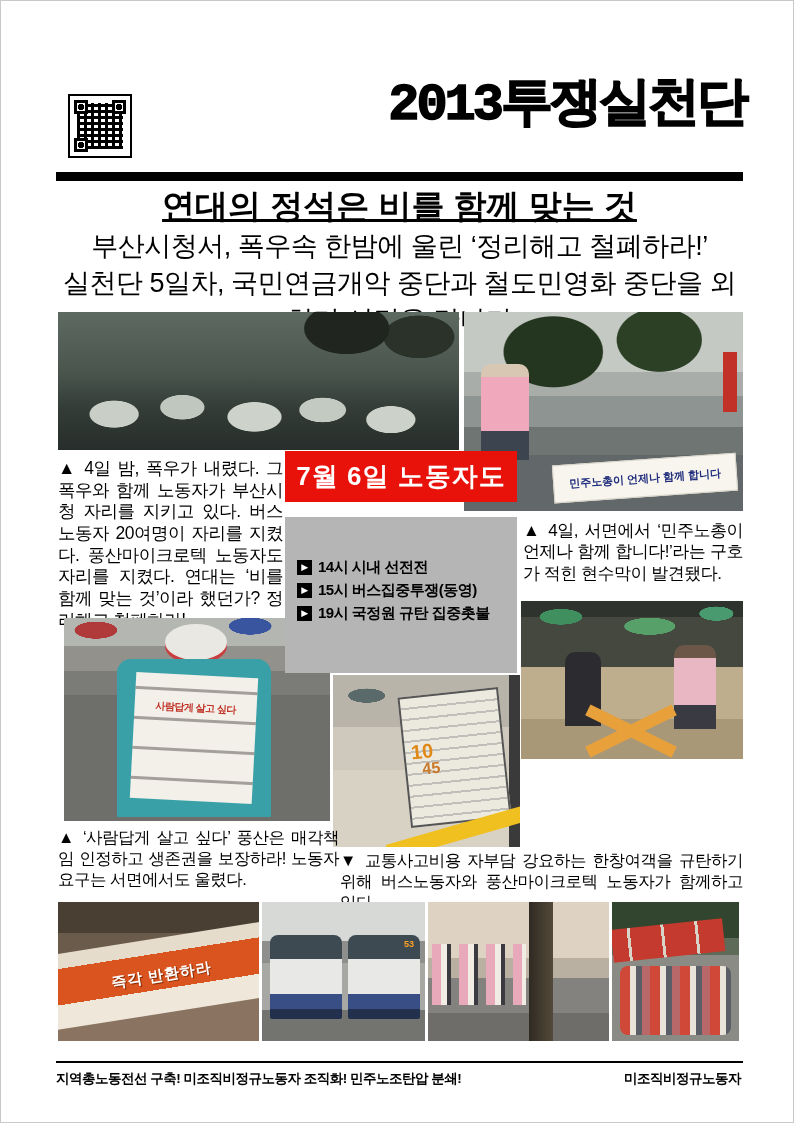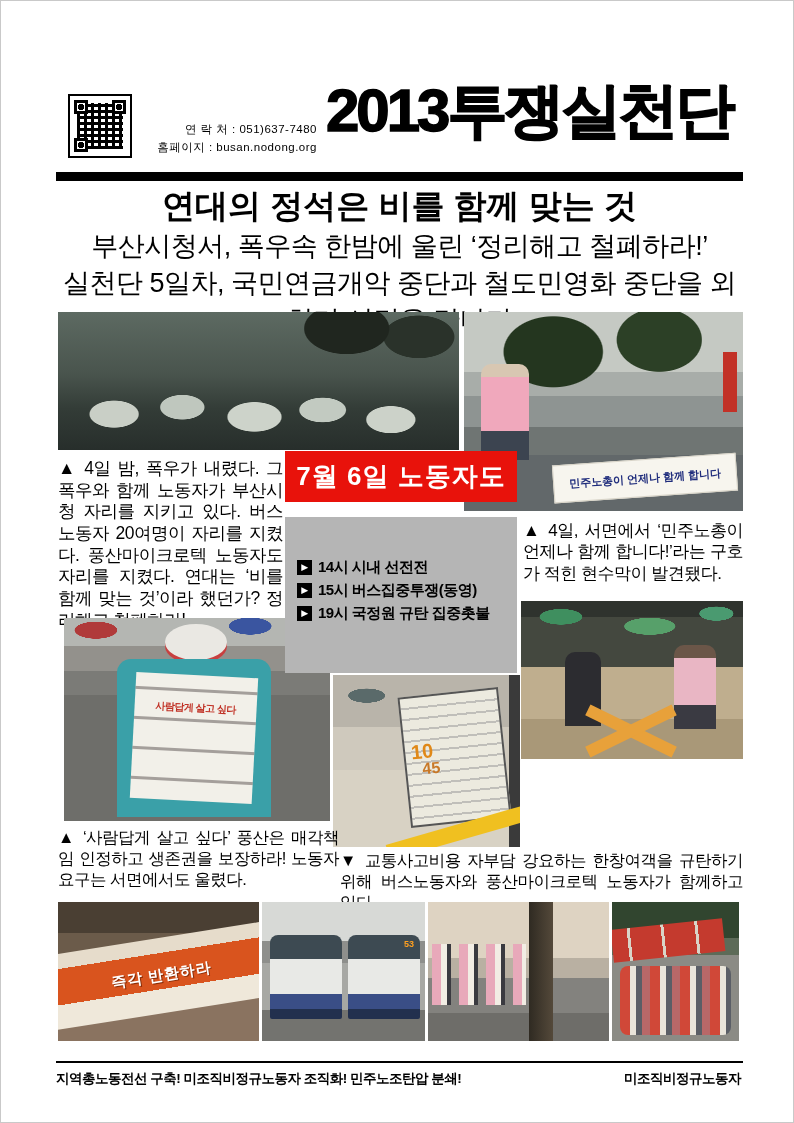--- a/index.html
+++ b/index.html
@@ -15,28 +15,28 @@
       background-image:
         repeating-linear-gradient(0deg,#000 0 3px,transparent 3px 6px),
         repeating-linear-gradient(90deg,#000 0 3px,#fff 3px 7px),
         repeating-linear-gradient(45deg,rgba(255,255,255,.75) 0 4px,transparent 4px 9px); }
   .finder { position:absolute; width:14px; height:14px; border:3px solid #000;
       background:radial-gradient(circle,#000 0 3px,#fff 3px); }
   .f-tl { top:4px; left:4px; } .f-tr { top:4px; right:4px; } .f-bl { bottom:4px; left:4px; }
 
   .contact { left:136px; top:119px; width:180px; font-size:11.5px; line-height:1.6;
       text-align:right; letter-spacing:0.5px; }
-  .masthead-title { left:325px; top:78px; width:420px; 
-      font-size:60px; font-weight:800; letter-spacing:-3px; line-height:1.05;
-      -webkit-text-stroke:1.5px #000; white-space:nowrap; }
+  .masthead-title { left:325px; top:78px; width:420px; text-align:right;
+      font-size:52px; font-weight:800; letter-spacing:-3px; line-height:1.05;
+      -webkit-text-stroke:1.5px #000; white-space:nowrap;font-family:Liberation Mono, monospace; }
   .black-bar { left:55px; top:171px; width:687px; height:9px; background:#000; }
 
   
   .headlines { left:55px; top:184px; width:687px; text-align:center; }
-  .headlines h1 { font-size:33px; font-weight:800; letter-spacing:0; line-height:1.3; }
+  .headlines h1 { font-size:33px; font-weight:800; letter-spacing:0; line-height:1.3;text-decoration:underline; }
   .headlines .sub { font-size:27px; font-weight:400; letter-spacing:-0.5px; line-height:1.37; }
 
   
   .cap { font-size:17px; line-height:1.26; letter-spacing:-0.5px; text-align:justify;
          word-break:break-all; }
   .cap-rain { left:57px; top:457px; width:225px; height:156px; font-size:17.5px; line-height:1.24; }
   .cap-found { left:522px; top:519px; width:220px; height:80px; }
   .cap-vest { left:57px; top:826px; width:281px; height:72px; font-size:16.5px; }
   .cap-outreach { left:521px; top:760px; width:221px; height:92px; line-height:1.3; }
   .cap-bus { left:339px; top:849px; width:403px; height:46px; font-size:16.5px; }
@@ -161,24 +161,20 @@
 </head>
 <body>
 
 <div class="page">
 
   <div class="abs qr">
     <div class="qr-noise"></div>
     <span class="finder f-tl"></span>
     <span class="finder f-tr"></span>
     <span class="finder f-bl"></span>
-  </div>
-  <div class="abs contact">
-    <div>연 락 처 : 051)637-7480</div>
-    <div>홈페이지 : busan.nodong.org</div>
   </div>
   <div class="abs masthead-title">2013투쟁실천단</div>
   <div class="abs black-bar"></div>
 
   <section class="abs headlines">
     <h1>연대의 정석은 비를 함께 맞는 것</h1>
     <p class="sub">부산시청서, 폭우속 한밤에 울린 ‘정리해고 철폐하라!’</p>
     <p class="sub">실천단 5일차, 국민연금개악 중단과 철도민영화 중단을 외치며 시민을 만나다</p>
   </section>
 

